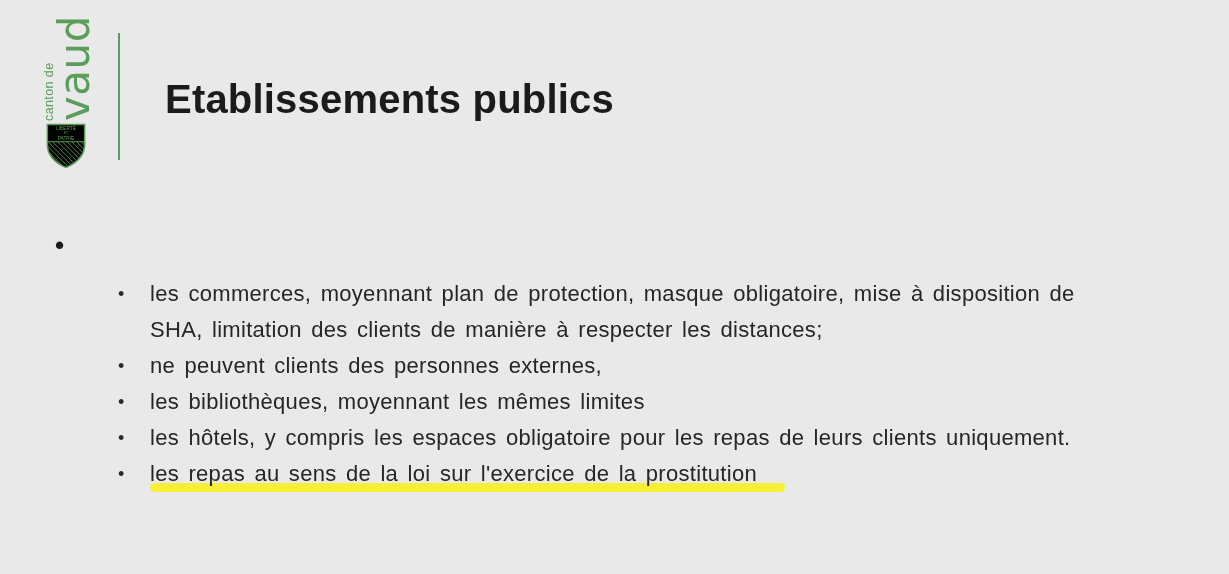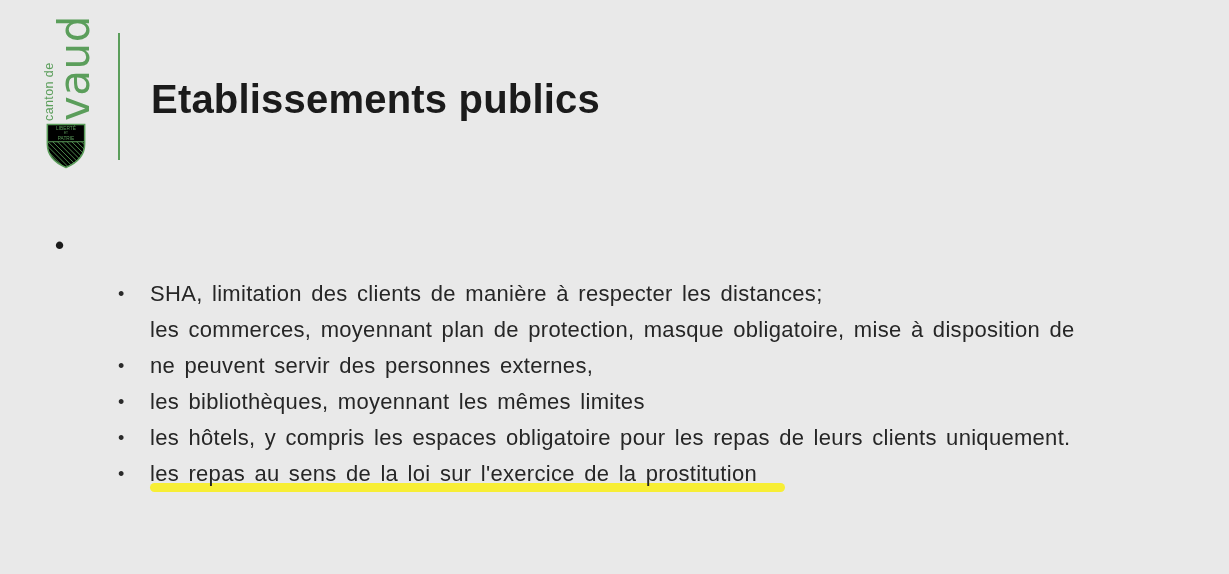--- a/index.html
+++ b/index.html
@@ -35,21 +35,21 @@
   }
   .logo-shield {
     position: absolute; left: 44px; top: 121px;
   }
   .header-divider {
     position: absolute; left: 118px; top: 33px;
     width: 2px; height: 127px;
     background: #5b9e5b;
   }
   .slide-title {
-    position: absolute; left: 151px; top: 50px;
+    position: absolute; left: 165px; top: 50px;
     font-size: 40px; font-weight: bold;
     color: #1b1b1b; letter-spacing: 0.2px;
     white-space: nowrap;
   }
 
   
   .content { position: absolute; left: 0; top: 228px; width: 1229px; }
 
   .heading-row { display: flex; align-items: flex-start; }
   .main-bullet {
@@ -130,29 +130,29 @@
 
   <div class="heading-row">
     <span class="main-bullet">•</span>
   </div>
 
   <div class="sub-list">
 
     <div class="sub-item">
       <span class="sub-bullet">•</span>
       <div class="sub-text">
+        <div class="line">les commerces, moyennant plan de protection, masque obligatoire, mise à disposition de</div>
         <div class="line">SHA, limitation des clients de manière à respecter les distances;</div>
-        <div class="line">les commerces, moyennant plan de protection, masque obligatoire, mise à disposition de</div>
       </div>
     </div>
 
     <div class="sub-item">
       <span class="sub-bullet">•</span>
       <div class="sub-text">
-        <div class="line">ne peuvent servir des personnes externes,</div>
+        <div class="line">ne peuvent clients des personnes externes,</div>
       </div>
     </div>
 
     <div class="sub-item">
       <span class="sub-bullet">•</span>
       <div class="sub-text">
         <div class="line">les bibliothèques, moyennant les mêmes limites</div>
       </div>
     </div>
 

